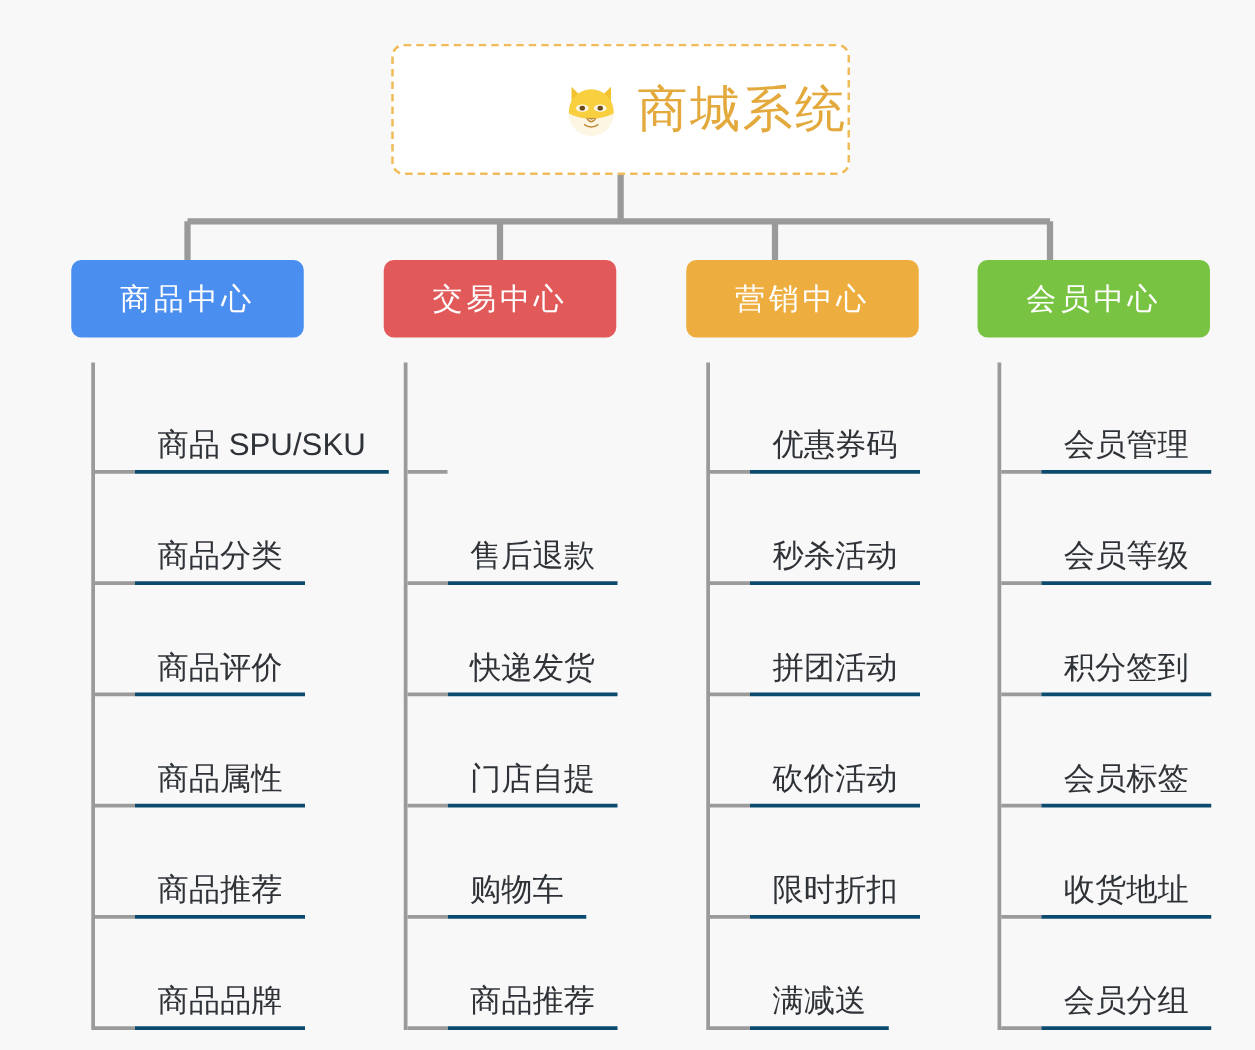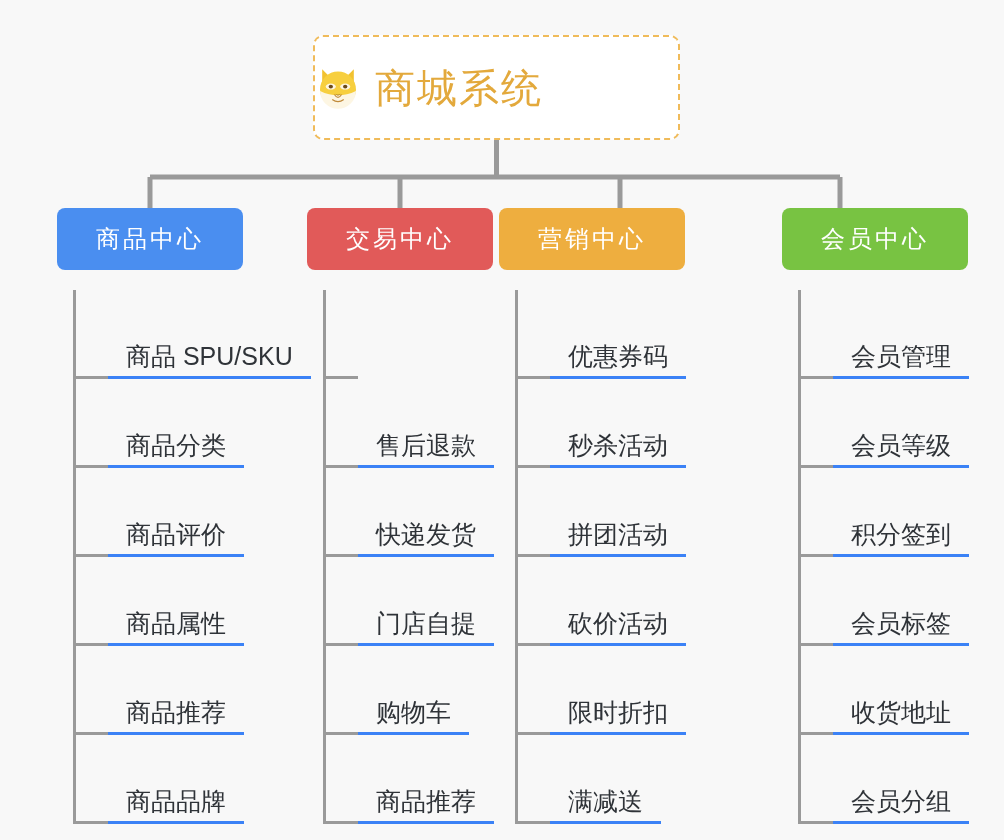--- a/index.html
+++ b/index.html
@@ -27,21 +27,21 @@
     left: 313px;
     top: 35px;
     width: 367px;
     height: 105px;
     box-sizing: border-box;
     background: #ffffff;
     border: 2px dashed #f0bb5a;
     border-radius: 10px;
     display: flex;
     align-items: center;
-    justify-content: flex-start;
+    justify-content: flex-end;
     gap: 14px;
   }
   .root-icon {
     width: 46px;
     height: 46px;
     display: block;
     flex: 0 0 auto;
   }
   .root-title {
     font-size: 40px;
@@ -95,21 +95,21 @@
     display: flex;
     align-items: flex-end;
   }
   .leaf-label {
     display: inline-block;
     margin-left: 32px;
     padding: 0 18px 6px 18px;
     font-size: 25px;
     color: #2f3338;
     white-space: nowrap;
-    border-bottom: 3px solid #3b82f6;
+    border-bottom: 3px solid #0c4a6e;
     line-height: 1.1;
   }
   .leaf-rule {
     position: absolute;
     left: 0;
     bottom: 0;
     height: 3px;
     background: #9a9a9a;
     width: 32px;
   }
@@ -202,21 +202,21 @@
           <li class="leaf-item">
             <span class="leaf-rule"></span>
             <span class="leaf-label">购物车</span>
           </li>
           <li class="leaf-item">
             <span class="leaf-rule"></span>
             <span class="leaf-label">商品推荐</span>
           </li>
         </ul>
       </div>
-      <div class="branch" style="left: 499px; width: 186px;">
+      <div class="branch" style="left: 549px; width: 186px;">
         <div class="branch-header" style="background: rgb(238, 174, 63); width: 186px;">
           <span>营销中心</span>
         </div>
         <ul class="leaf-list">
           <li class="leaf-item">
             <span class="leaf-rule"></span>
             <span class="leaf-label">优惠券码</span>
           </li>
           <li class="leaf-item">
             <span class="leaf-rule"></span>

